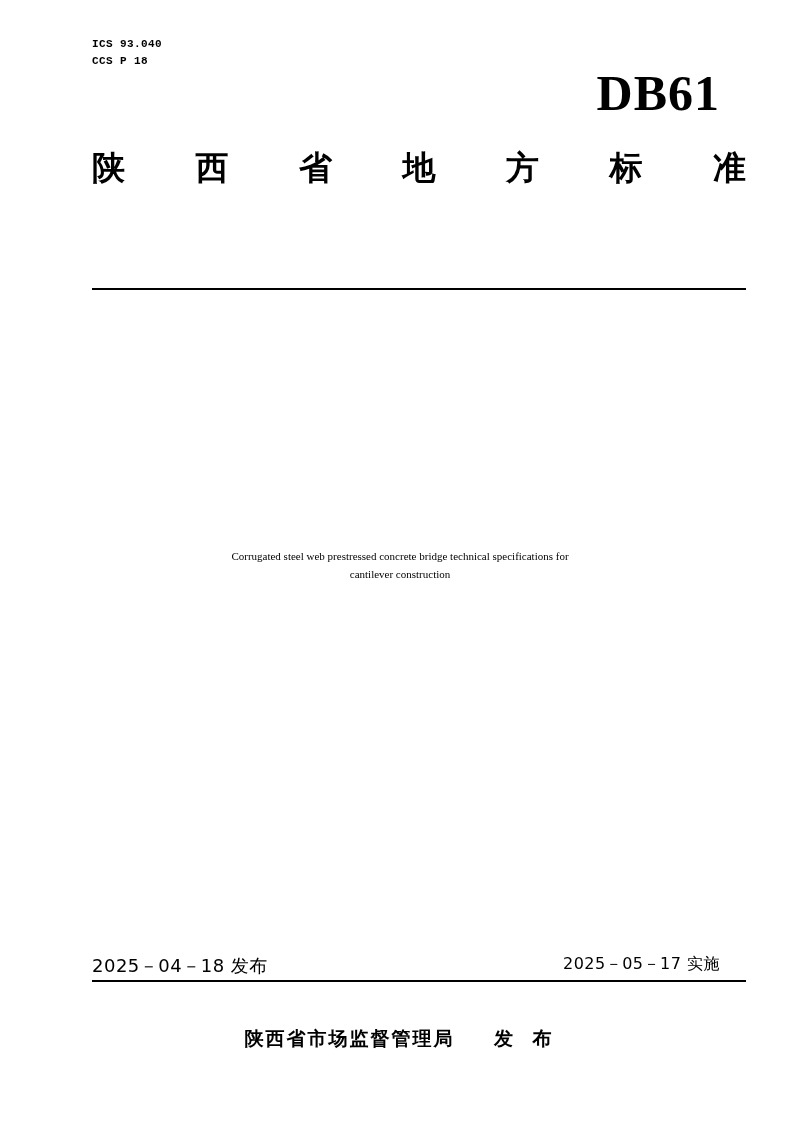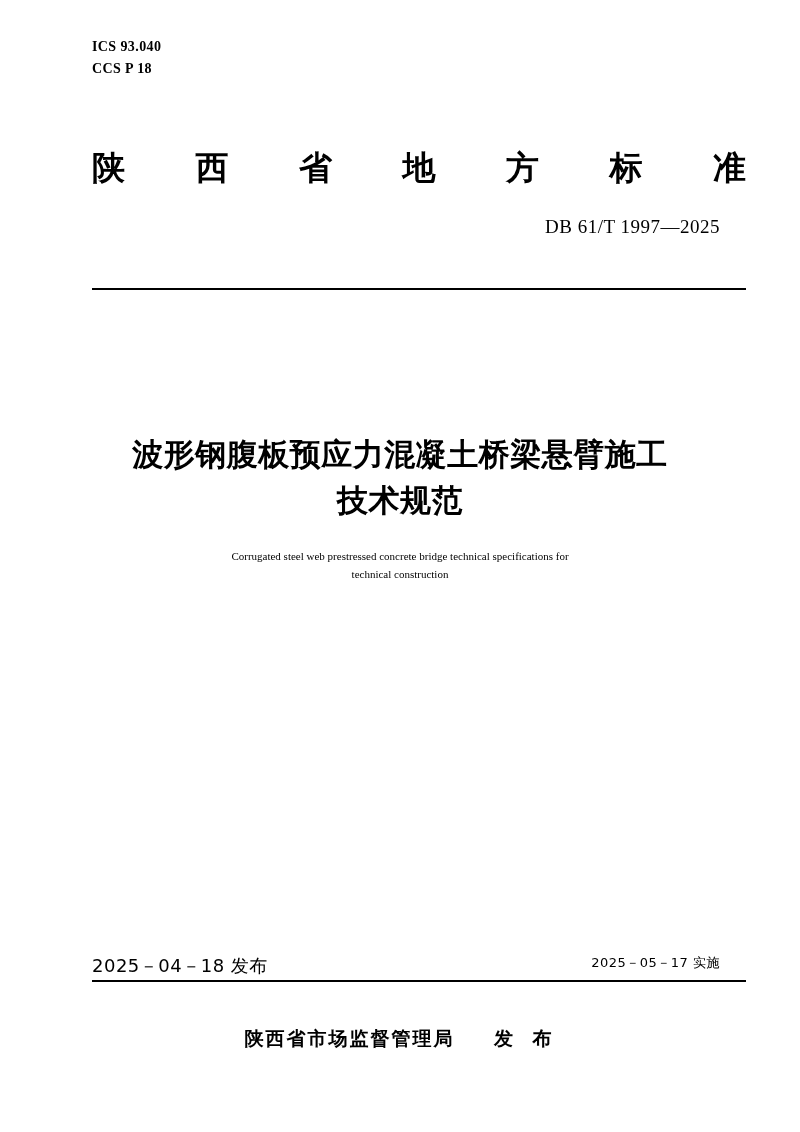--- a/index.html
+++ b/index.html
@@ -15,22 +15,22 @@
     font-family: "Liberation Serif", serif;
     color: #000000;
     overflow: hidden;
   }
 
   
   .ics-block {
     position: absolute;
     left: 92px;
     top: 36px;
-    font-family: Liberation Serif, serif;
-    font-size: 14px;
+    font-family: Liberation Mono, monospace;
+    font-size: 11px;
     line-height: 1.55;
     letter-spacing: 0.4px;
     font-weight: 700;
   }
   .ics-line {
     white-space: nowrap;
   }
 
   .db-mark {
     position: absolute;
@@ -121,21 +121,21 @@
     top: 954px;
     font-family: "DejaVu Sans", sans-serif;
     font-size: 18px;
     letter-spacing: 0.5px;
   }
   .date-right {
     position: absolute;
     right: 80px;
     top: 954px;
     font-family: "DejaVu Sans", sans-serif;
-    font-size: 13px;
+    font-size: 16px;
     letter-spacing: 0.5px;
     text-align: right;
   }
   .publisher {
     position: absolute;
     left: 0;
     top: 1026px;
     width: 800px;
     text-align: center;
     font-family: Liberation Mono, monospace;
@@ -151,43 +151,39 @@
 </head>
 <body>
 
 <div class="page">
 
   <div class="ics-block">
     <div class="ics-line">ICS 93.040</div>
     <div class="ics-line">CCS P 18</div>
   </div>
 
+  <div class="db-mark">DB61</div>
 
   <div class="province-title">
     <span>陕</span>
     <span>西</span>
     <span>省</span>
     <span>地</span>
     <span>方</span>
     <span>标</span>
     <span>准</span>
   </div>
 
-  <div class="std-number">DB 61/T 1997—2025</div>
 
   <div class="rule-top"></div>
 
-  <div class="doc-title">
-    <span class="l1">波形钢腹板预应力混凝土桥梁悬臂施工</span>
-    <span class="l2">技术规范</span>
-  </div>
 
   <div class="doc-subtitle">
     <span>Corrugated steel web prestressed concrete bridge technical specifications for</span><br>
-    <span>technical construction</span>
+    <span>cantilever construction</span>
   </div>
 
   <div class="date-left">2025－04－18 发布</div>
   <div class="date-right">2025－05－17 实施</div>
   <div class="rule-bottom"></div>
 
   <div class="publisher">
     <span>陕西省市场监督管理局</span>
     <span class="issue">发 布</span>
   </div>

